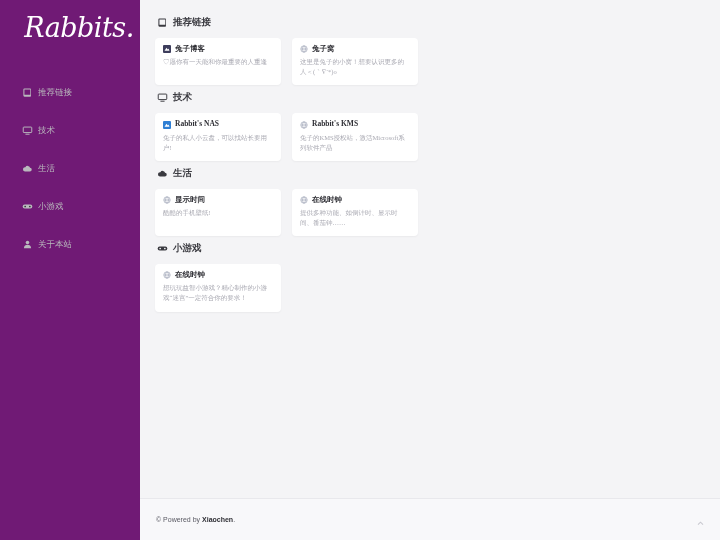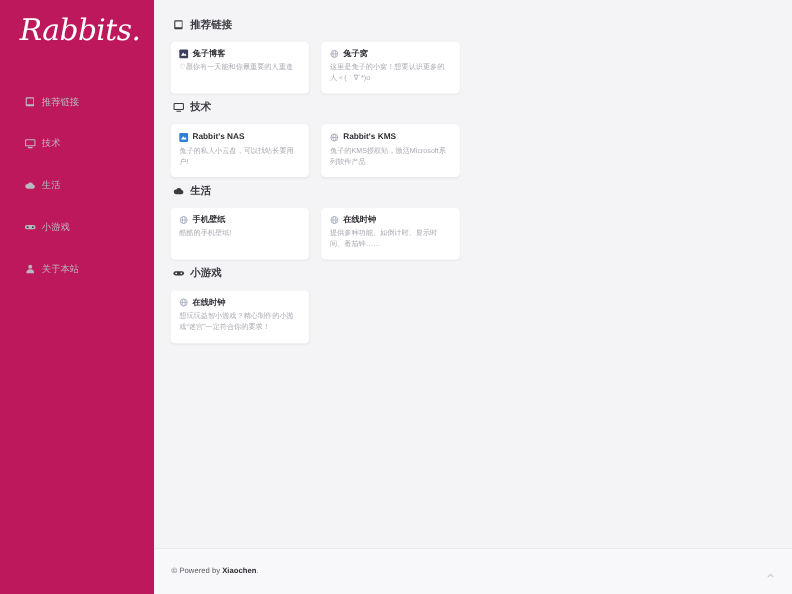--- a/index.html
+++ b/index.html
@@ -7,23 +7,24 @@
     width: 720px; height: 540px;
     font-family: "Liberation Sans", "DejaVu Sans", sans-serif;
     background: #f4f4f6;
     overflow: hidden;
   }
   .app { display: flex; width: 720px; height: 540px; }
 
   
   .sidebar {
     width: 140px; height: 540px;
-    background: #be185d;
+    background: #701a75;
     flex: 0 0 140px;
     position: relative;
+    text-align: center;
   }
   .brand {
     color: #ffffff;
     font-family: "DejaVu Serif", "Liberation Serif", serif;
     font-style: italic;
     font-size: 27px;
     letter-spacing: -0.5px;
     padding: 12px 0 0 18px;
     font-weight: 400;
   }
@@ -52,21 +53,21 @@
   .content { padding: 10px 12px 0 15px; }
 
   .section { margin-bottom: 4px; }
   .section-head {
     display: flex; align-items: center; gap: 5px;
     font-size: 9.5px; color: #3a3a40; font-weight: 700;
     margin: 6px 0 9px 2px;
   }
   .section-head .sec-ico { width: 11px; height: 11px; display:inline-flex; align-items:center; justify-content:center; color:#3a3a40; }
 
-  .cards { display: flex; flex-wrap: wrap; gap: 11px; }
+  .cards { display: flex; flex-wrap: wrap; gap: 11px; font-family: Liberation Serif, serif; }
   .card {
     width: 126px;
     min-height: 44px;
     background: #ffffff;
     border-radius: 4px;
     padding: 7px 8px 8px 8px;
     box-shadow: 0 1px 2px rgba(0,0,0,0.045);
     cursor: pointer;
   }
   .card-title {
@@ -254,21 +255,21 @@
           <div class="cards">
             <a class="card">
               <div class="card-title">
                 <span class="fav fav-globe">
                   <svg width="8" height="8" viewBox="0 0 16 16" fill="none" stroke="currentColor" stroke-width="1.3">
                     <circle cx="8" cy="8" r="6.4"></circle>
                     <ellipse cx="8" cy="8" rx="2.8" ry="6.4"></ellipse>
                     <line x1="1.8" y1="8" x2="14.2" y2="8"></line>
                   </svg>
                 </span>
-                <span>手机壁纸</span>
+                <span>显示时间</span>
               </div>
               <div class="card-desc">酷酷的手机壁纸!</div>
             </a>
             <a class="card">
               <div class="card-title">
                 <span class="fav fav-globe">
                   <svg width="8" height="8" viewBox="0 0 16 16" fill="none" stroke="currentColor" stroke-width="1.3">
                     <circle cx="8" cy="8" r="6.4"></circle>
                     <ellipse cx="8" cy="8" rx="2.8" ry="6.4"></ellipse>
                     <line x1="1.8" y1="8" x2="14.2" y2="8"></line>

